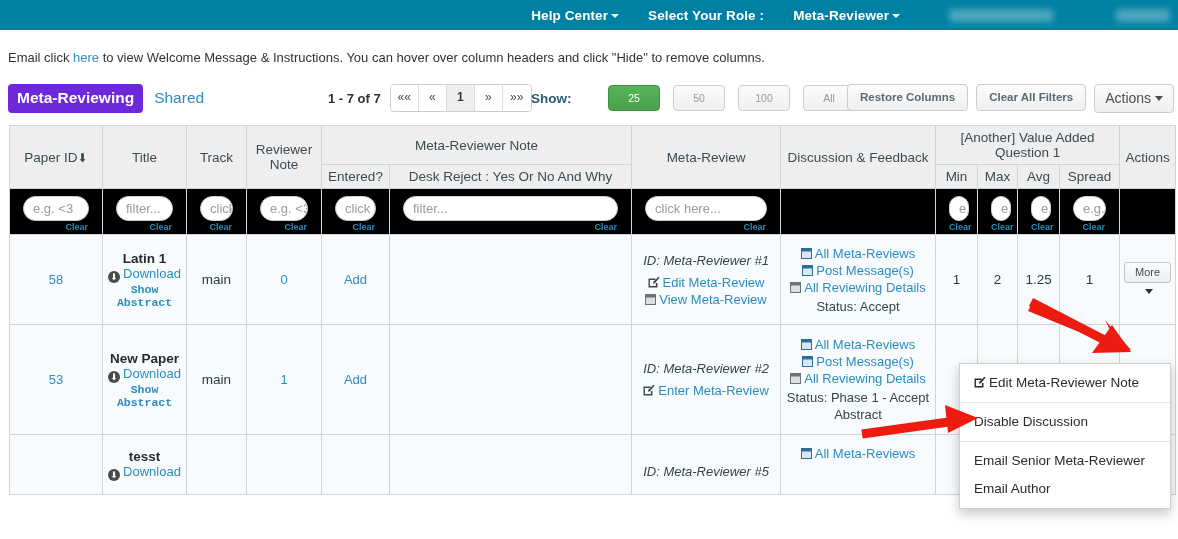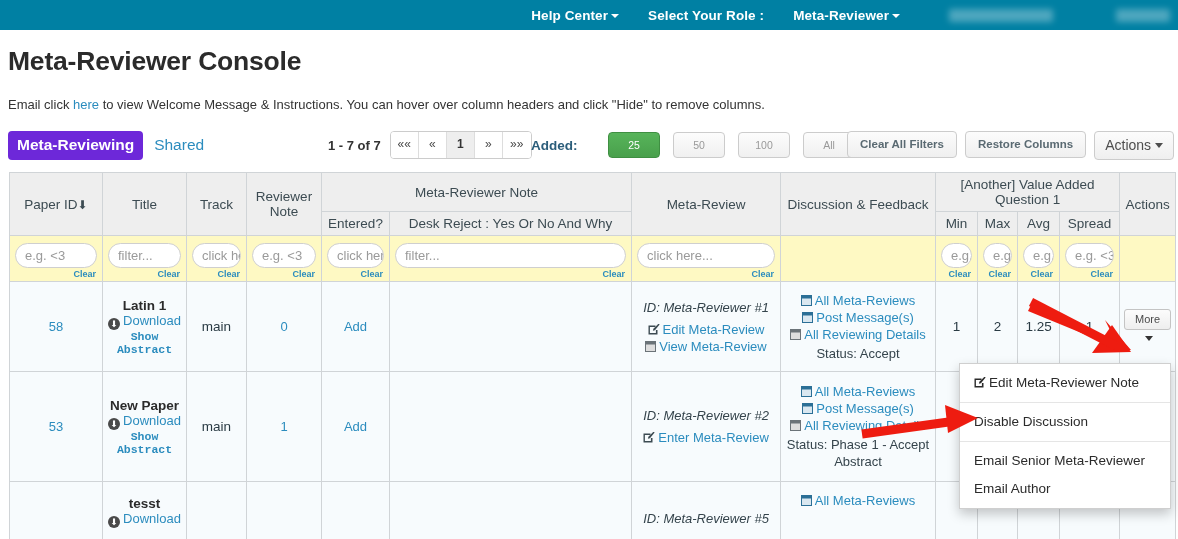--- a/index.html
+++ b/index.html
@@ -195,23 +195,23 @@
     background: #eeeeee;
     font-weight: normal;
     font-size: 13.5px;
     color: #3c4b52;
     text-align: center;
     padding: 4px 3px;
   }
   .sort-arrow { font-size: 12px; }
   
   tr.filter-row td {
-    background: #fef9c3;
+    background: #000000;
     text-align: center;
-    padding: 6px 5px 2px;
+    padding: 6px 13px 2px;
     height: 46px;
   }
   .fin {
     width: 100%;
     height: 25px;
     border: 1px solid #cfcfcf;
     border-radius: 13px;
     font-size: 13px;
     color: #9a9a9a;
     padding: 0 9px;
@@ -338,52 +338,51 @@
   <div class="nav-items">
     <span class="nav-link"><span>Help Center</span><span class="caret-down"></span></span>
     <span class="nav-link">Select Your Role :</span>
     <span class="nav-link"><span>Meta-Reviewer</span><span class="caret-down"></span></span>
     <span class="blurred blur-a"></span>
     <span class="blurred blur-b"></span>
   </div>
 </div>
 
 <div class="page-wrap">
-  <h1 class="page-title">Meta-Reviewer Console</h1>
 
   <div class="instructions">
     <span>Email click </span><a href="#">here</a><span> to view Welcome Message &amp; Instructions. You can hover over column headers and click "Hide" to remove columns.</span>
   </div>
 
   <div class="toolbar">
     <span class="tab-active">Meta-Reviewing</span>
     <span class="tab-inactive">Shared</span>
 
     <div class="pager-block">
       <span class="pager-count">1 - 7 of 7</span>
       <div class="pager">
         <div>««</div>
         <div>«</div>
         <div class="current">1</div>
         <div>»</div>
         <div>»»</div>
       </div>
     </div>
 
-    <span class="show-label">Added:</span>
+    <span class="show-label">Show:</span>
     <div class="show-group">
       <div class="btn-sz active">25</div>
       <div class="btn-sz">50</div>
       <div class="btn-sz">100</div>
       <div class="btn-sz">All</div>
     </div>
 
     <div class="tool-btns">
+      <div class="btn-plain">Restore Columns</div>
       <div class="btn-plain">Clear All Filters</div>
-      <div class="btn-plain">Restore Columns</div>
       <div class="btn-actions"><span>Actions</span><span class="caret-dk"></span></div>
     </div>
   </div>
 
   <table class="grid">
     <colgroup>
       <col style="width:93px">
         <col style="width:84px">
         <col style="width:60px">
         <col style="width:75px">

